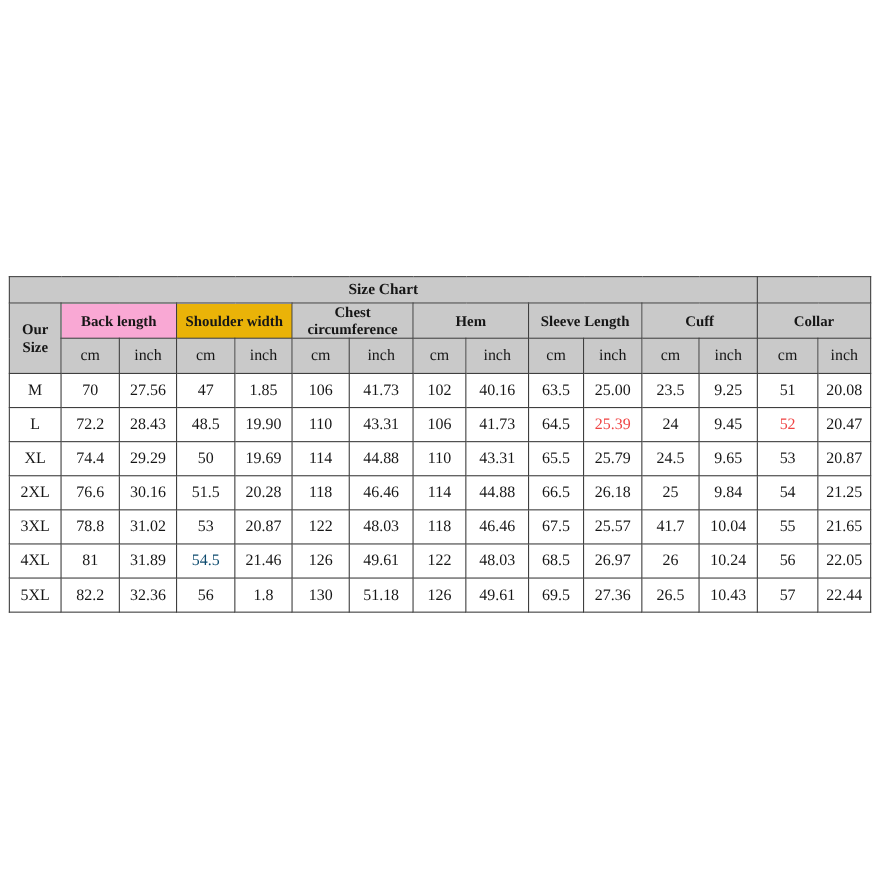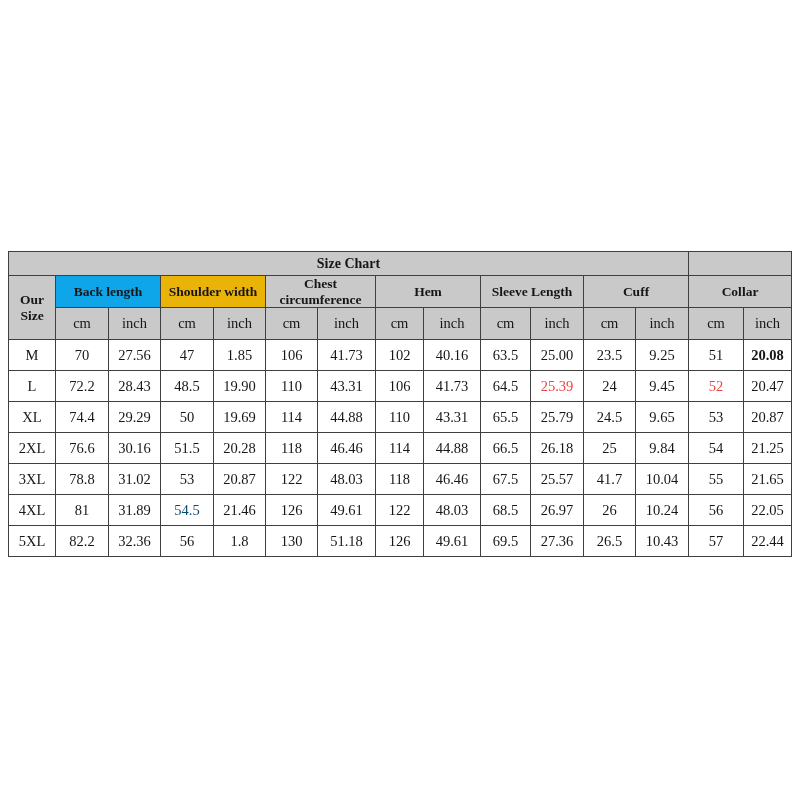--- a/index.html
+++ b/index.html
@@ -96,21 +96,21 @@
         <col style="width:55px">
         <col style="width:48px">
     </colgroup>
     <thead>
       <tr class="title-row">
         <th colspan="13" style="border-color: rgb(63, 63, 63); color: rgb(22, 22, 22); background: rgb(201, 201, 201);">Size Chart</th>
         <th colspan="2" style="border-color: rgb(63, 63, 63); color: rgb(22, 22, 22); background: rgb(201, 201, 201);"></th>
       </tr>
       <tr class="group-row">
         <th rowspan="2" class="row-header" style="border-color: rgb(63, 63, 63); color: rgb(22, 22, 22); background: rgb(201, 201, 201);">Our Size</th>
-        <th colspan="2" style="border-color: rgb(63, 63, 63); color: rgb(22, 22, 22); background: #0ea5e9;">Back length</th>
+        <th colspan="2" style="border-color: rgb(63, 63, 63); color: rgb(22, 22, 22); background: #f9a8d4;">Back length</th>
         <th colspan="2" style="border-color: rgb(63, 63, 63); color: rgb(22, 22, 22); background: #eab308;">Shoulder width</th>
         <th colspan="2" style="border-color: rgb(63, 63, 63); color: rgb(22, 22, 22); background: rgb(201, 201, 201);">Chest circumference</th>
         <th colspan="2" style="border-color: rgb(63, 63, 63); color: rgb(22, 22, 22); background: rgb(201, 201, 201);">Hem</th>
         <th colspan="2" style="border-color: rgb(63, 63, 63); color: rgb(22, 22, 22); background: rgb(201, 201, 201);">Sleeve Length</th>
         <th colspan="2" style="border-color: rgb(63, 63, 63); color: rgb(22, 22, 22); background: rgb(201, 201, 201);">Cuff</th>
         <th colspan="2" style="border-color: rgb(63, 63, 63); color: rgb(22, 22, 22); background: rgb(201, 201, 201);">Collar</th>
       </tr>
       <tr class="unit-row">
         <th style="border-color: rgb(63, 63, 63); color: rgb(22, 22, 22); background: rgb(201, 201, 201);">cm</th>
         <th style="border-color: rgb(63, 63, 63); color: rgb(22, 22, 22); background: rgb(201, 201, 201);">inch</th>
@@ -137,21 +137,21 @@
           <td style="border-color: rgb(63, 63, 63); color: rgb(22, 22, 22);">1.85</td>
           <td style="border-color: rgb(63, 63, 63); color: rgb(22, 22, 22);">106</td>
           <td style="border-color: rgb(63, 63, 63); color: rgb(22, 22, 22);">41.73</td>
           <td style="border-color: rgb(63, 63, 63); color: rgb(22, 22, 22);">102</td>
           <td style="border-color: rgb(63, 63, 63); color: rgb(22, 22, 22);">40.16</td>
           <td style="border-color: rgb(63, 63, 63); color: rgb(22, 22, 22);">63.5</td>
           <td style="border-color: rgb(63, 63, 63); color: rgb(22, 22, 22);">25.00</td>
           <td style="border-color: rgb(63, 63, 63); color: rgb(22, 22, 22);">23.5</td>
           <td style="border-color: rgb(63, 63, 63); color: rgb(22, 22, 22);">9.25</td>
           <td style="border-color: rgb(63, 63, 63); color: rgb(22, 22, 22);">51</td>
-          <td style="border-color: rgb(63, 63, 63); color: rgb(22, 22, 22); font-weight: bold;">20.08</td>
+          <td style="border-color: rgb(63, 63, 63); color: rgb(22, 22, 22);">20.08</td>
         </tr>
         <tr>
           <td style="border-color: rgb(63, 63, 63); color: rgb(22, 22, 22);">L</td>
           <td style="border-color: rgb(63, 63, 63); color: rgb(22, 22, 22);">72.2</td>
           <td style="border-color: rgb(63, 63, 63); color: rgb(22, 22, 22);">28.43</td>
           <td style="border-color: rgb(63, 63, 63); color: rgb(22, 22, 22);">48.5</td>
           <td style="border-color: rgb(63, 63, 63); color: rgb(22, 22, 22);">19.90</td>
           <td style="border-color: rgb(63, 63, 63); color: rgb(22, 22, 22);">110</td>
           <td style="border-color: rgb(63, 63, 63); color: rgb(22, 22, 22);">43.31</td>
           <td style="border-color: rgb(63, 63, 63); color: rgb(22, 22, 22);">106</td>

